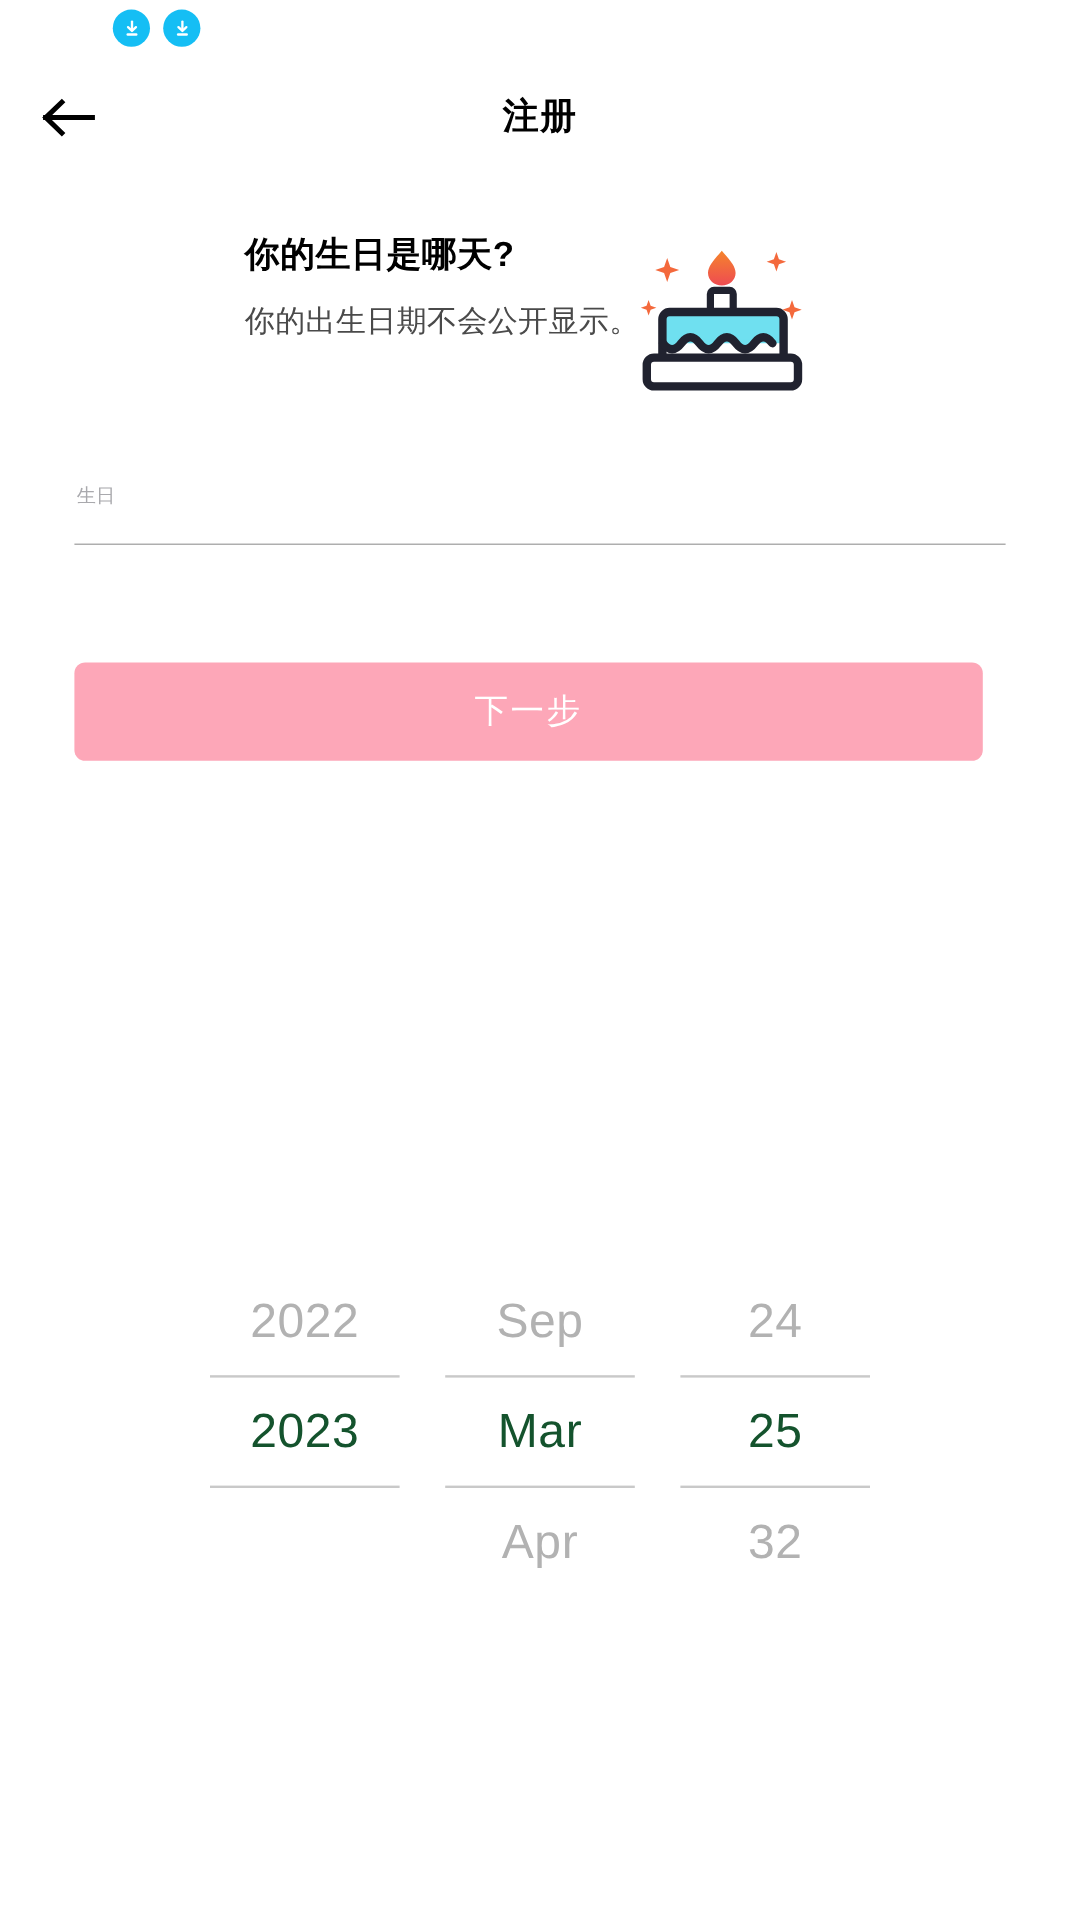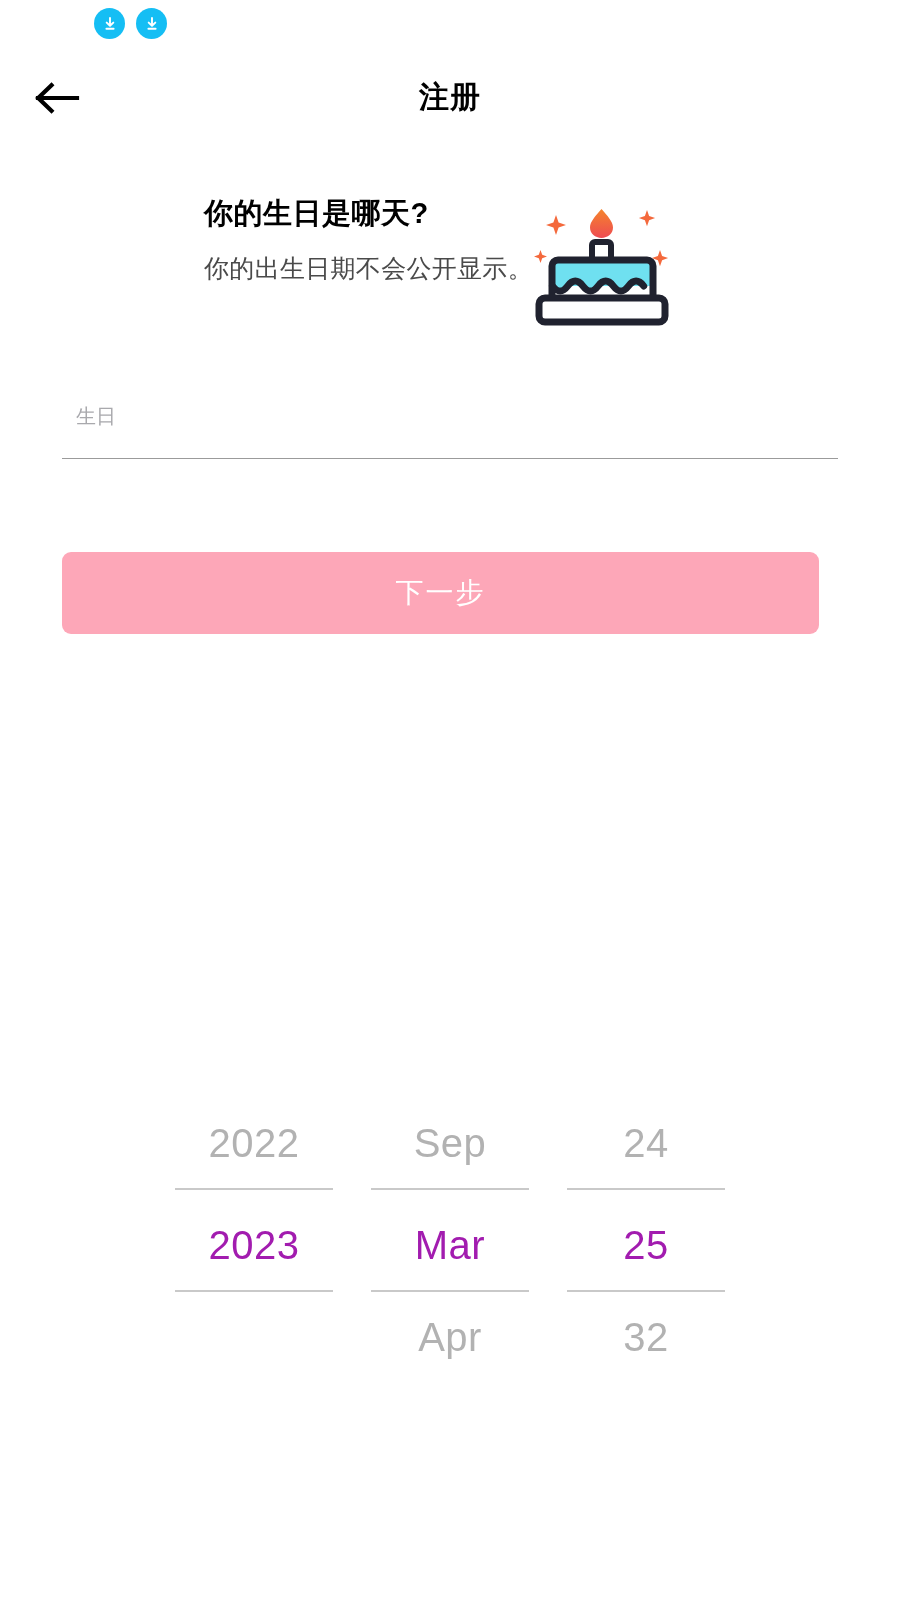--- a/index.html
+++ b/index.html
@@ -118,24 +118,23 @@
     top: 405px;
     left: 62px;
     width: 776px;
   }
   .field-input {
     width: 100%;
     border: none;
     outline: none;
     background: transparent;
     font-family: "Liberation Sans", "DejaVu Sans", sans-serif;
-    font-size: 20px;
+    font-size: 16px;
     color: #222222;
     padding: 0 0 30px 2px;
-    margin-left: 12px;
   }
   .field-input::placeholder { color: #a9a9ad; }
   .field-underline {
     height: 1px;
     width: 100%;
     background: #9b9b9b;
   }
 
   
   .next-btn {
@@ -150,48 +149,47 @@
     color: #ffffff;
     font-family: "Liberation Sans", "DejaVu Sans", sans-serif;
     font-size: 28px;
     letter-spacing: 2px;
     cursor: default;
   }
 
   
   .picker {
     position: absolute;
-    top: 1095px;
+    top: 1040px;
     left: 0;
     width: 900px;
     height: 290px;
     display: flex;
     justify-content: center;
-    align-items: center;
+    align-items: flex-end;
   }
   .picker-col {
     width: 196px;
     display: flex;
     flex-direction: column;
     align-items: center;
     cursor: pointer;
   }
   .picker-cell {
     height: 90px;
     display: flex;
     align-items: center;
     justify-content: center;
     font-size: 40px;
     color: #b2b2b2;
     letter-spacing: 0.5px;
     width: 100%;
   }
   .picker-cell.selected {
-    color: #a21caf;
-    margin-top: 10px;
+    color: #14532d;
   }
   .picker-sep {
     width: 158px;
     height: 2px;
     background: #c9c9c9;
   }
 </style>
 </head>
 <body>
 

